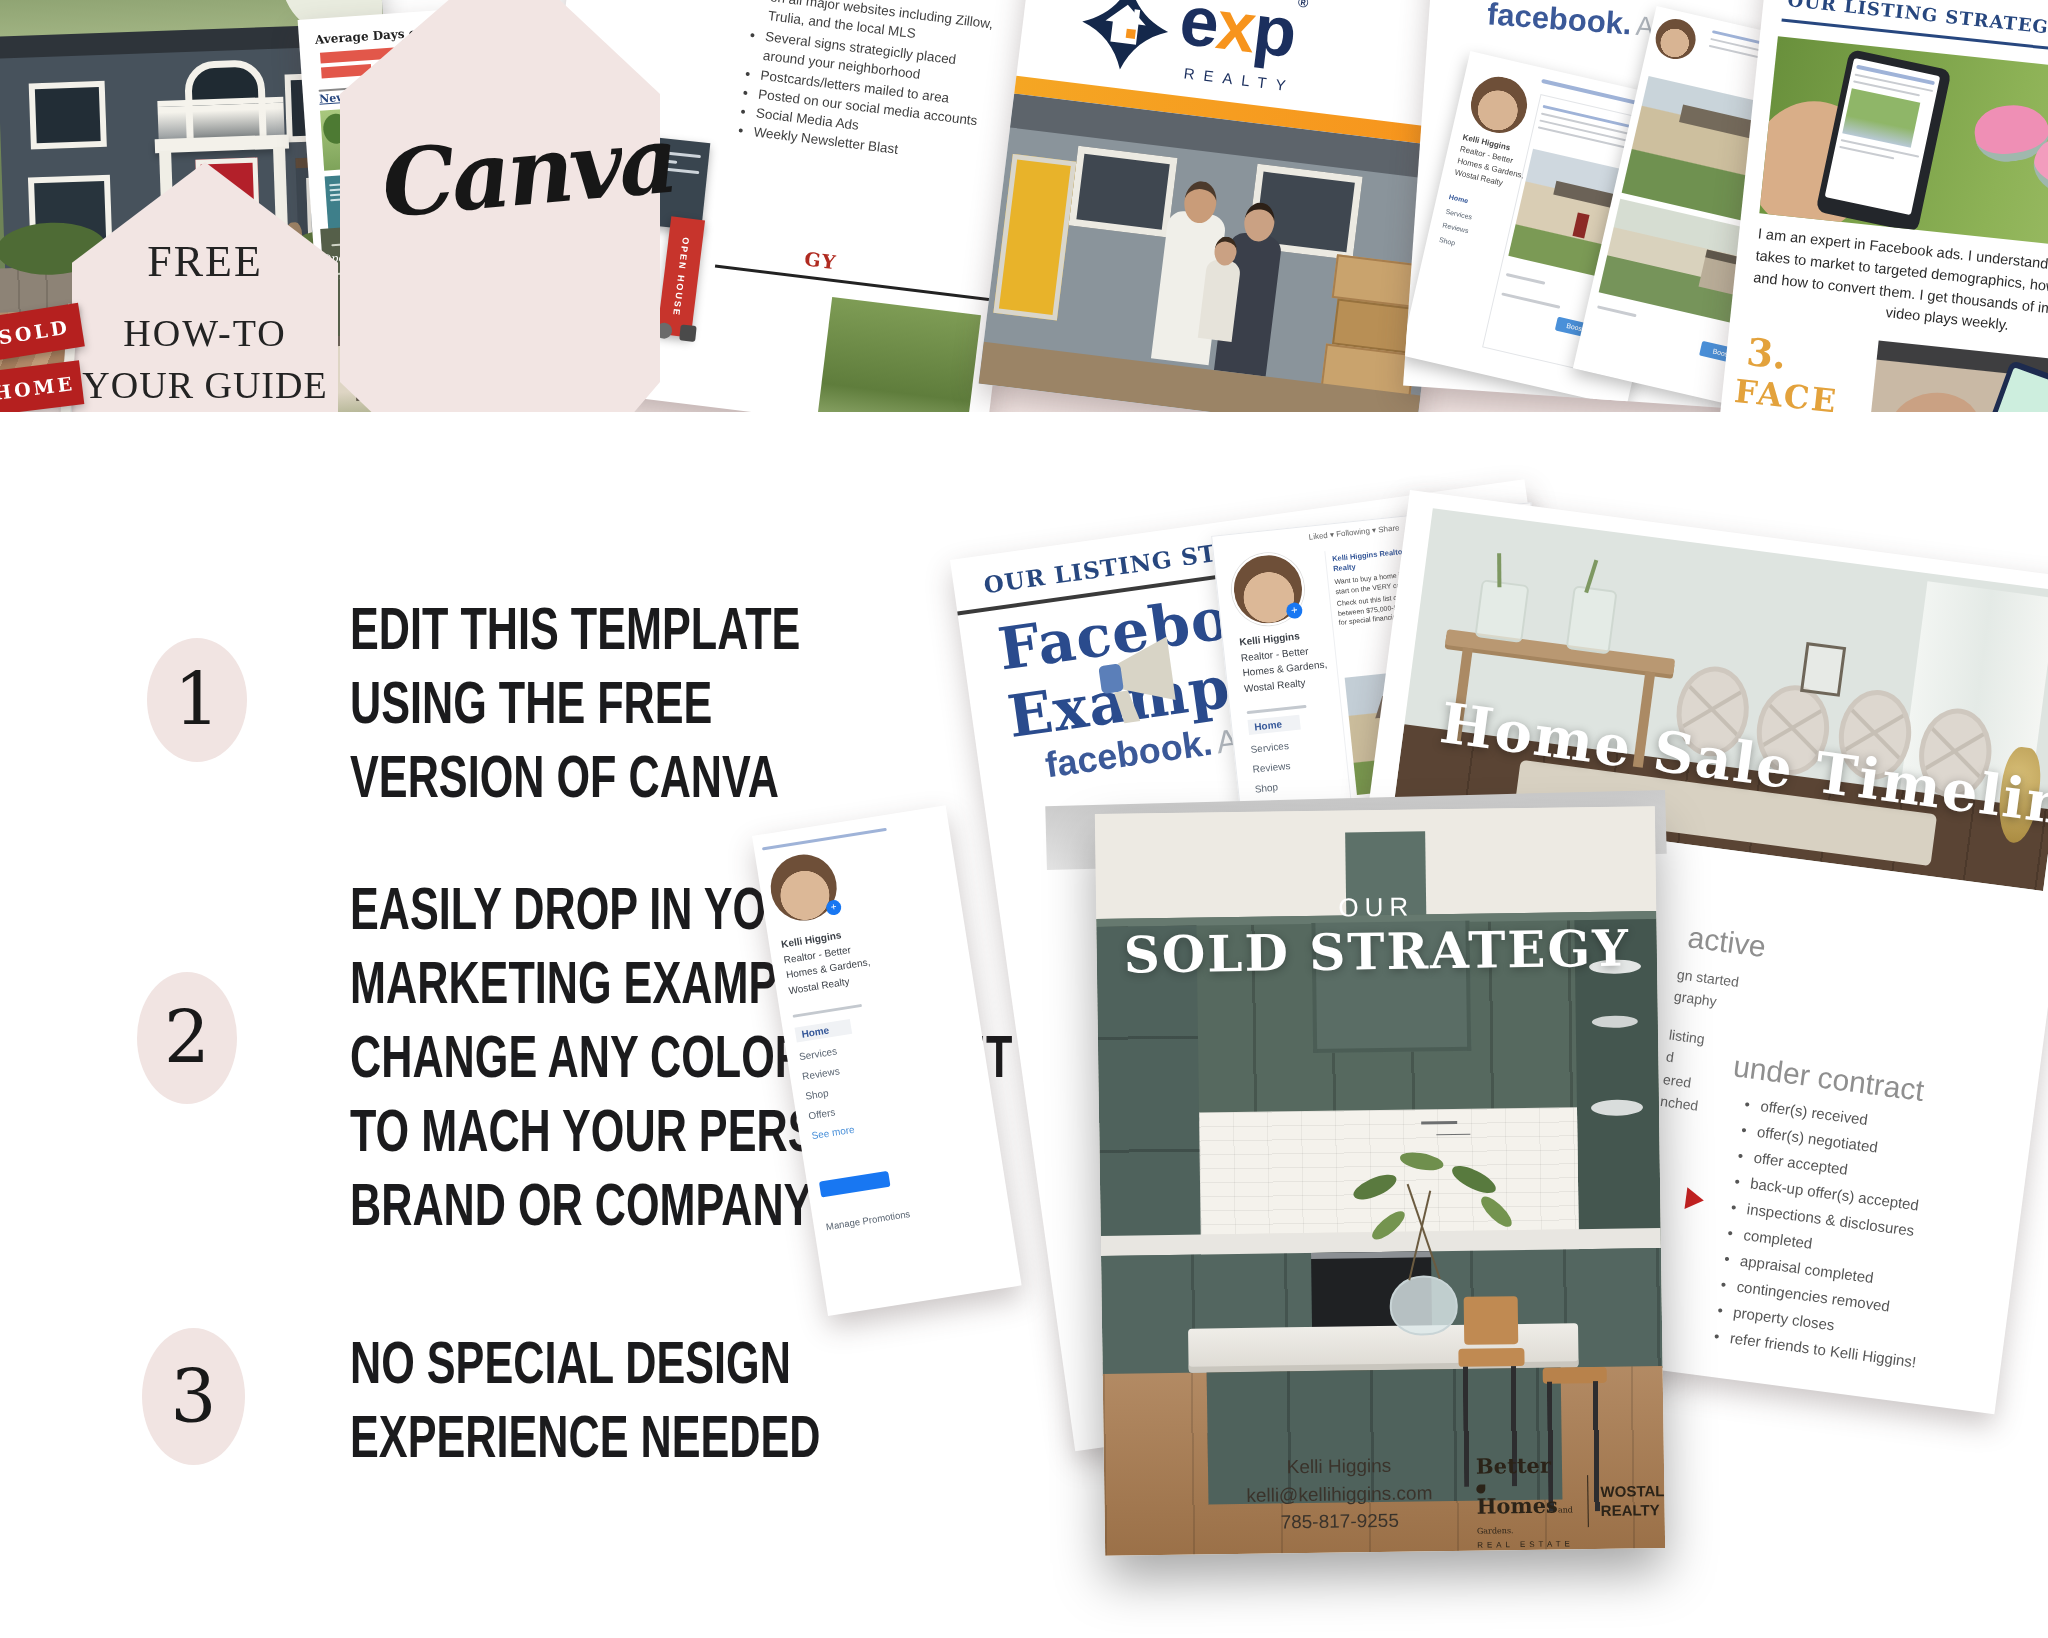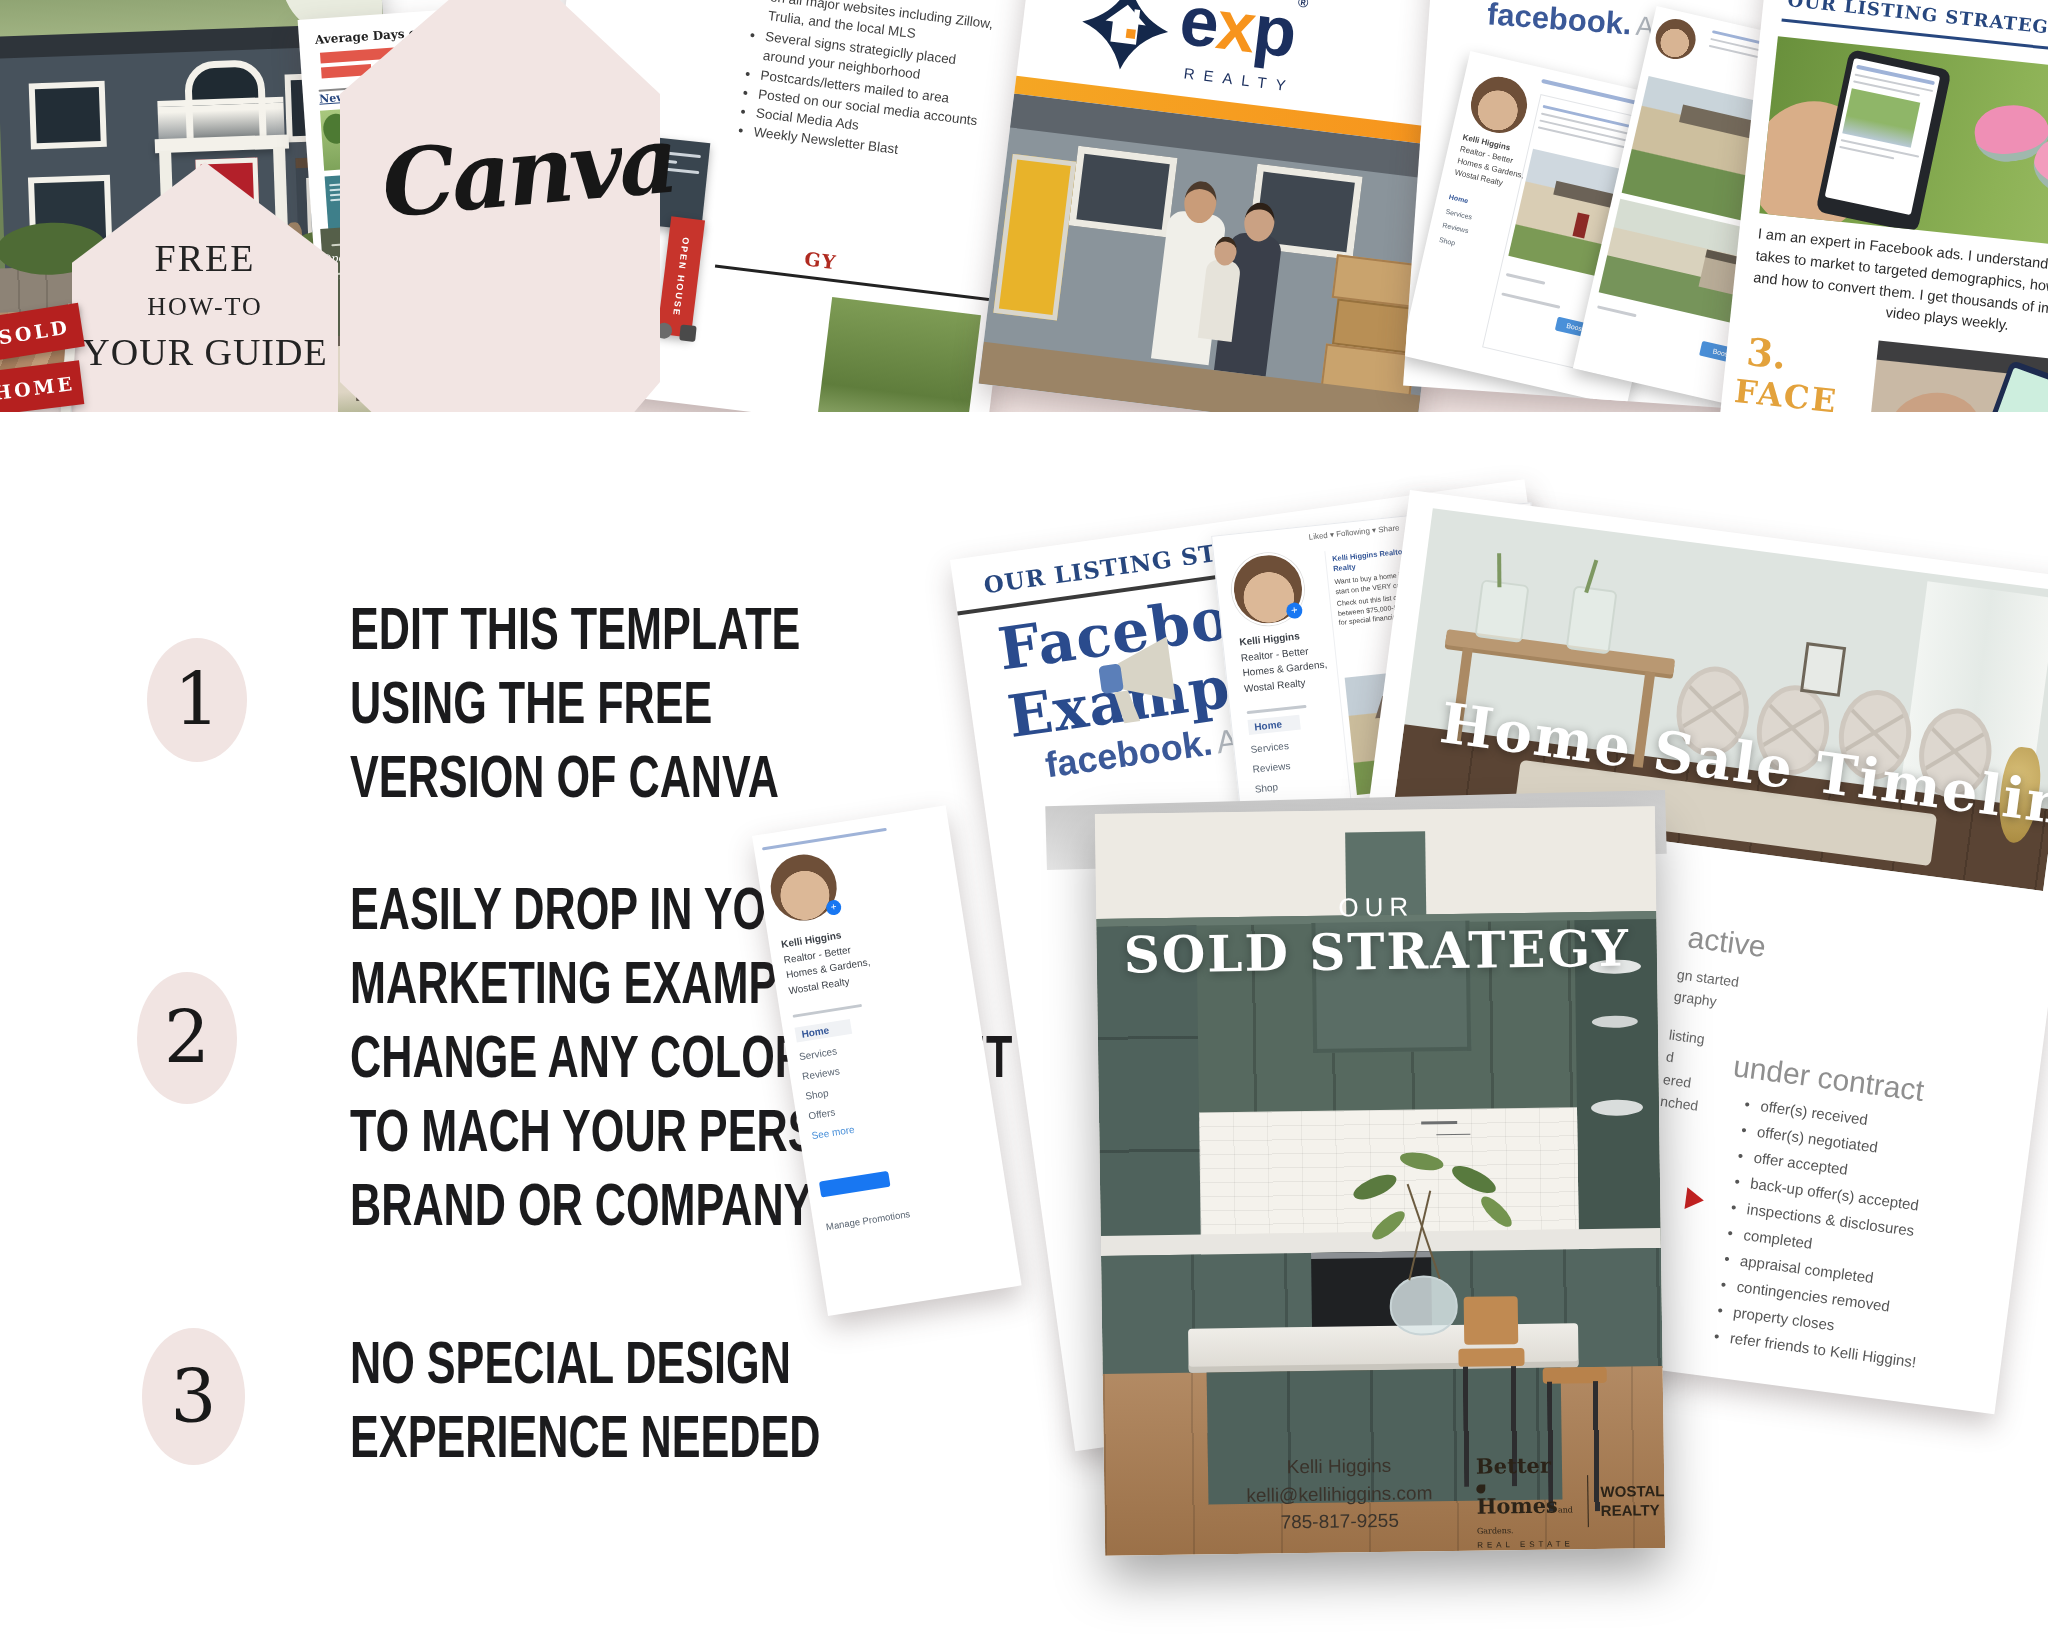--- a/index.html
+++ b/index.html
@@ -280,22 +280,22 @@
         </div>
 
       </div>
     </div>
 
     <div class="hex" style="left:340px;top:-50px;width:320px;height:600px;clip-path:polygon(52% 0,100% 24%,100% 72%,55% 100%,0 72%,0 24%);z-index:8;"></div>
     <div class="serifD" style="position:absolute;left:382px;top:118px;font-size:92px;font-style:italic;font-weight:700;color:#171717;transform:rotate(-5deg);z-index:9;letter-spacing:-4px;">Canva</div>
 
     <div class="hex" style="left:72px;top:162px;width:266px;height:420px;clip-path:polygon(50% 0,100% 24%,100% 72%,52% 100%,0 72%,0 24%);z-index:9;"></div>
     <div class="abs" style="left:60px;top:236px;width:290px;text-align:center;z-index:9;font-family:'Liberation Serif',serif;color:#232323;">
-      <div style="font-size:38px;letter-spacing:2px;">FREE</div>
-      <div style="font-size:26px;letter-spacing:2px;margin-top:12px;">HOW-TO</div>
+      <div style="font-size:44px;letter-spacing:2px;">FREE</div>
+      <div style="font-size:38px;letter-spacing:2px;margin-top:24px;">HOW-TO</div>
       <div style="font-size:38px;letter-spacing:1px;margin-top:8px;">YOUR GUIDE</div>
     </div>
   </div>
 
   <div class="abs" style="left:0;top:420px;width:980px;height:1218px;z-index:5;">
 
     <div class="circle-num" style="left:147px;top:638px;width:100px;height:124px;margin:0;left:147px;top:218px;">
       <span class="serifD" style="font-size:72px;">1</span>
     </div>
     <div class="cond" style="position:absolute;left:350px;top:172px;">

